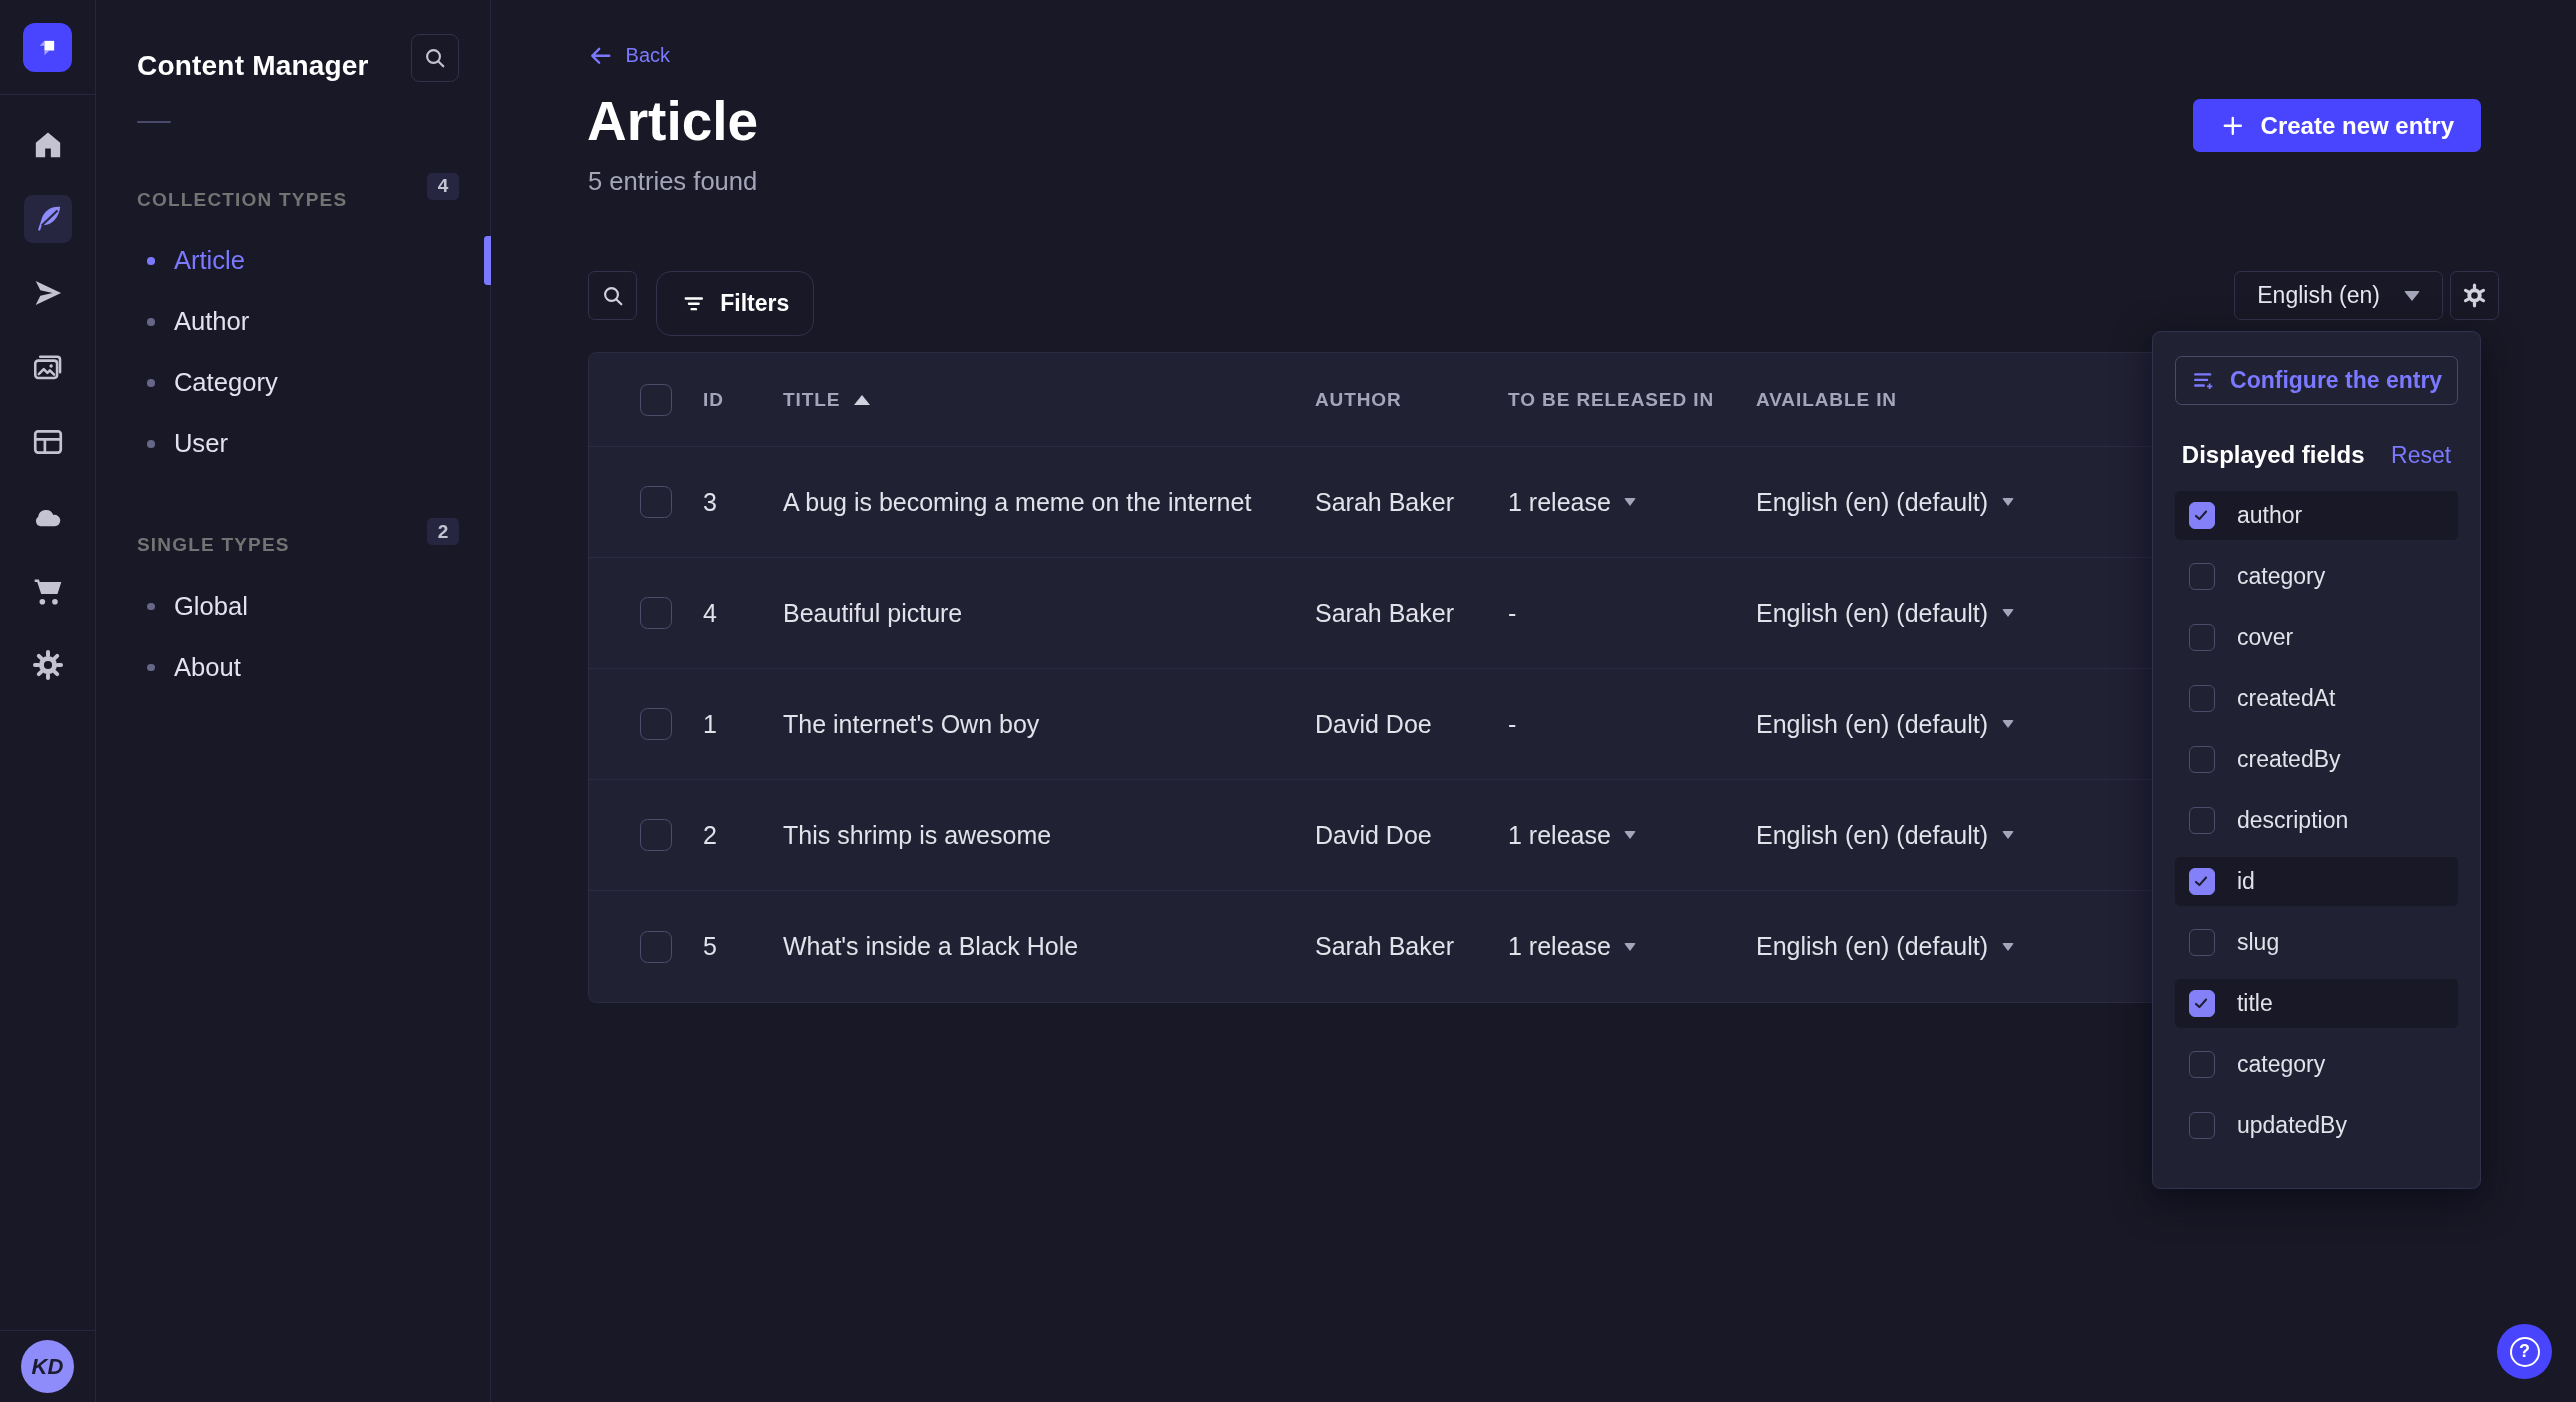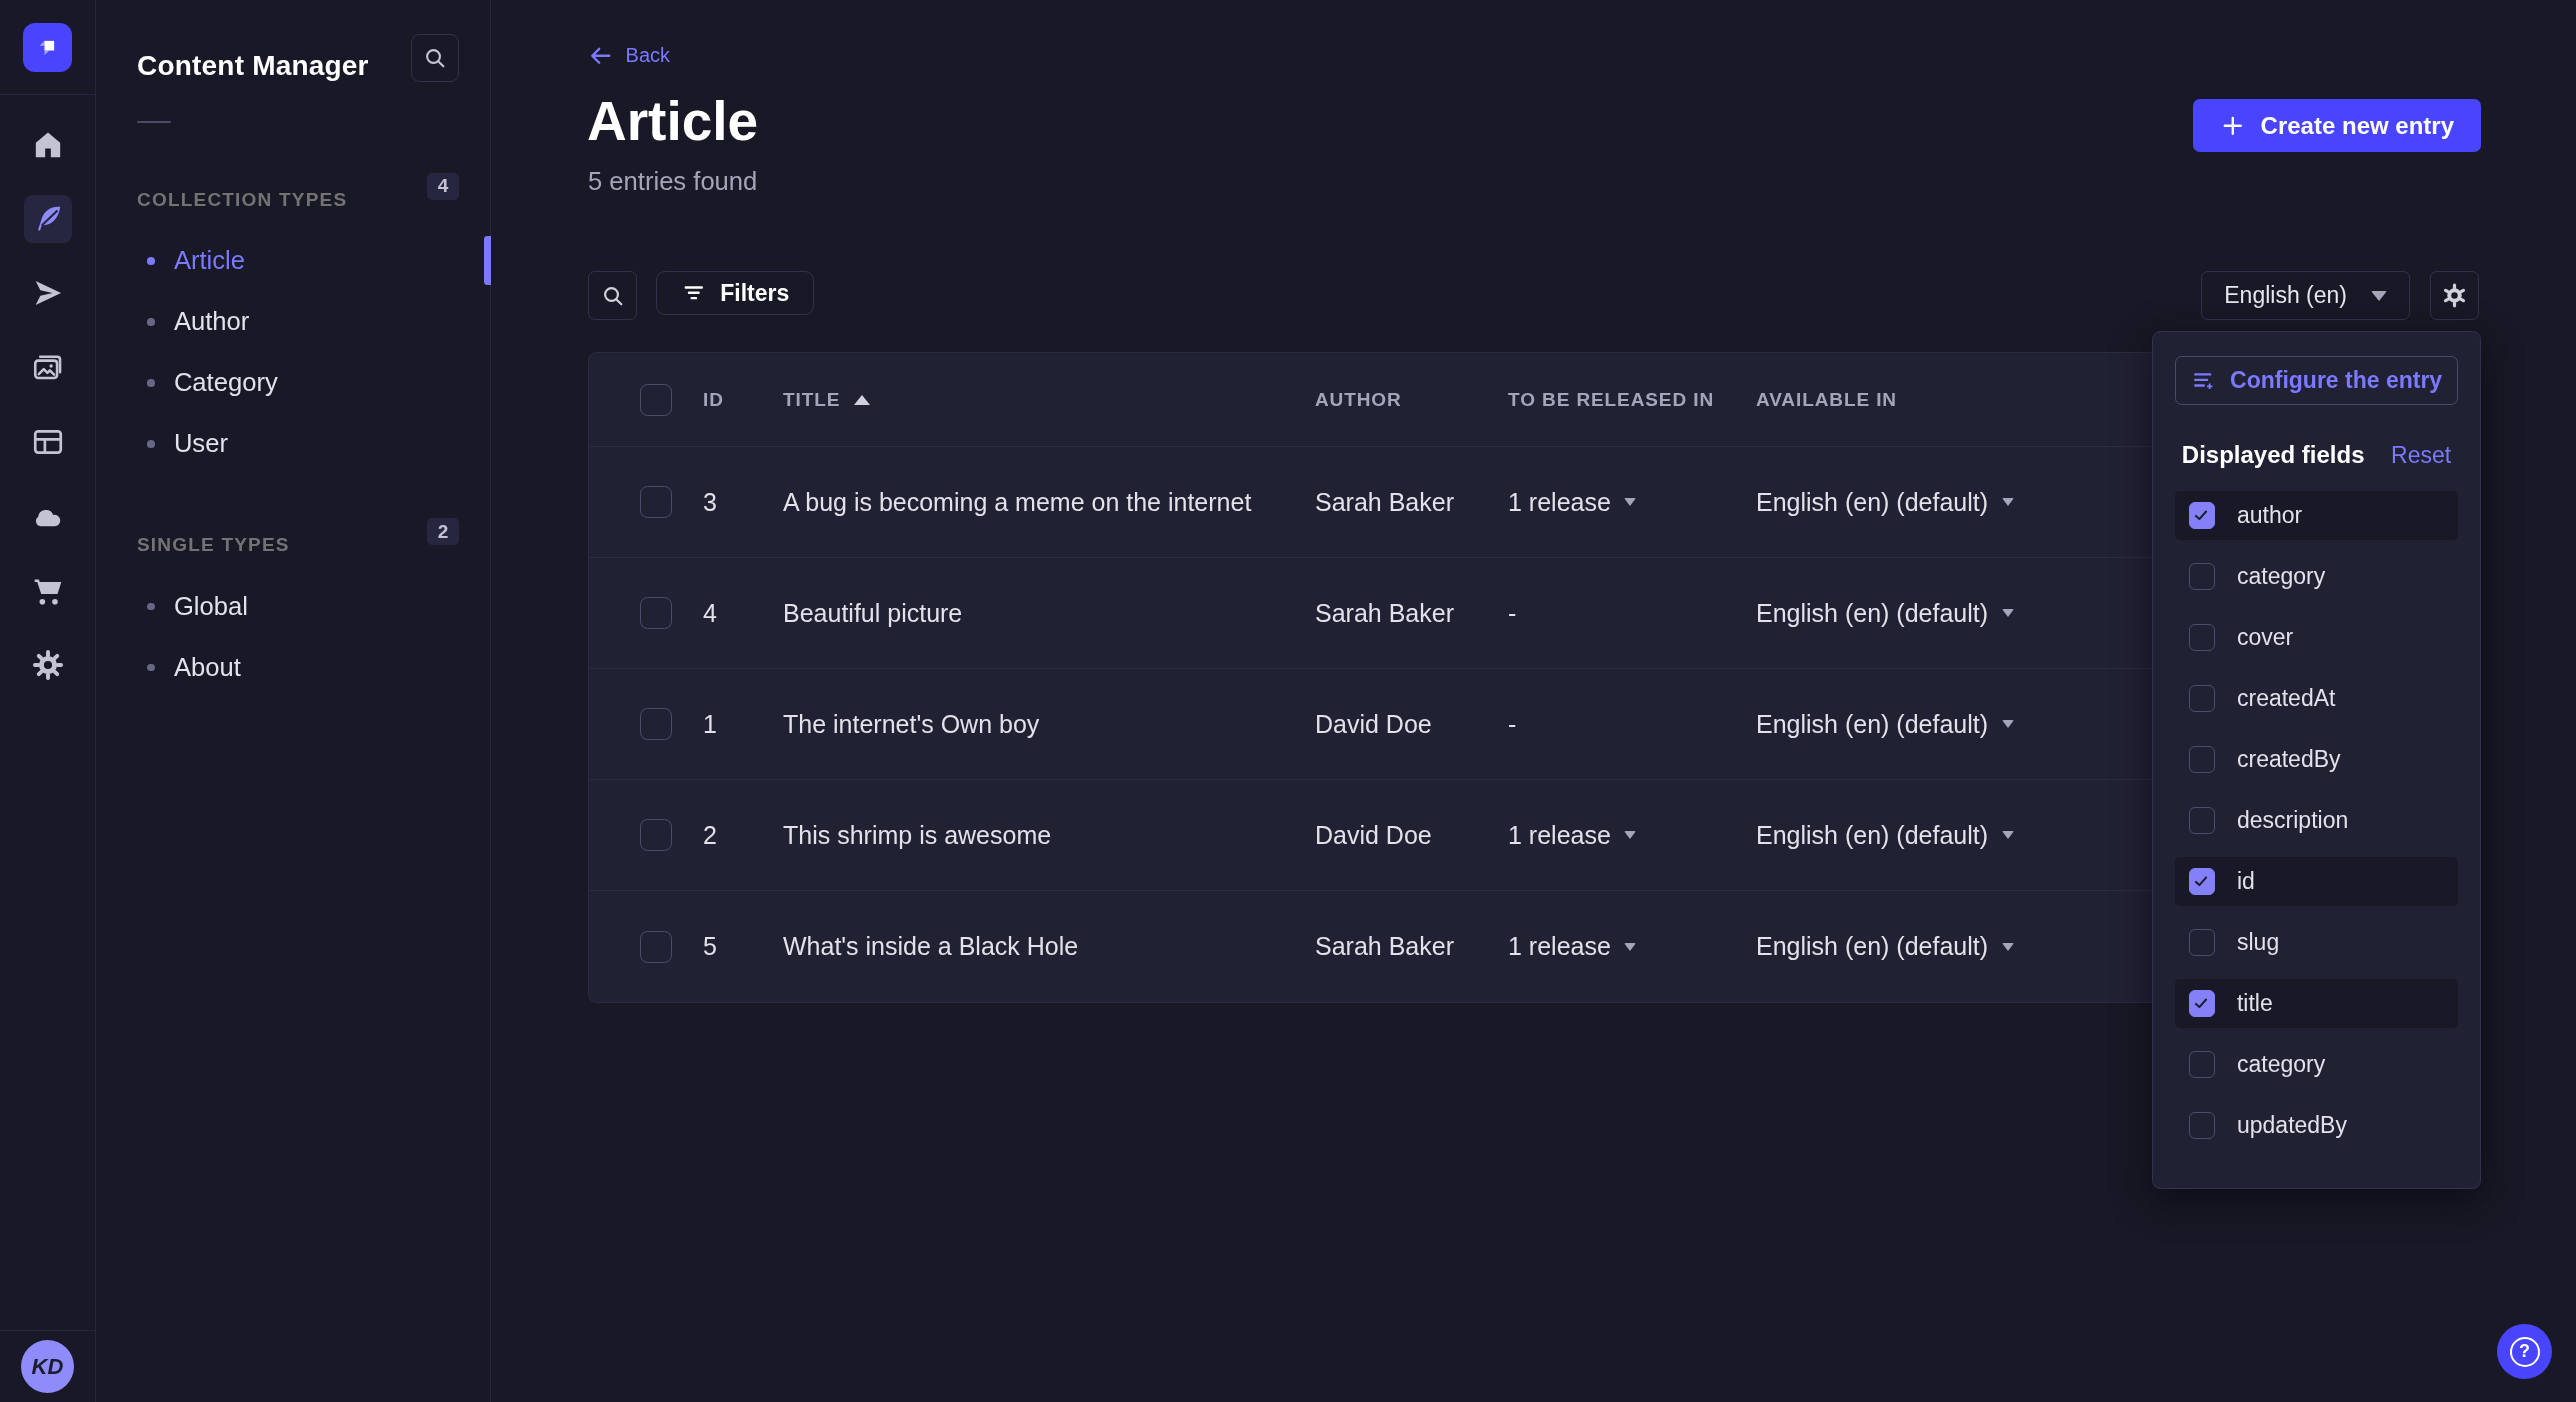--- a/index.html
+++ b/index.html
@@ -50,23 +50,23 @@
               color:#7b79ff; font-size:20px; }
   .page-title { position:absolute; left:95px; top:89px; font-size:55px; font-weight:700; color:#ffffff; }
   .subtitle { position:absolute; left:96px; top:167px; font-size:25.6px; color:#a5a5ba; }
   .create-btn { position:absolute; right:95px; top:99px; height:53px; padding:0 27px; background:#4945ff;
                 border:none; border-radius:6.8px; color:#ffffff; font-size:24px; font-weight:600;
                 display:flex; align-items:center; gap:15.3px; }
 
   .toolbar-left { position:absolute; left:96px; top:271px; display:flex; gap:19px; }
   .icon-btn { width:49px; height:49px; border:0.9px solid #32324d; border-radius:6.8px; background:transparent;
               color:#d2d2df; display:flex; align-items:center; justify-content:center; }
-  .filters-btn { height:44px; padding:0 24px; border:0.9px solid #32324d; border-radius:9px; background:transparent;
+  .filters-btn { height:65px; padding:0 24px; border:0.9px solid #32324d; border-radius:15px; background:transparent;
                  color:#ffffff; font-size:23px; font-weight:600; display:flex; align-items:center; gap:13.6px; }
-  .toolbar-right { position:absolute; right:97px; top:271px; display:flex; gap:20px; align-items:flex-end; }
+  .toolbar-right { position:absolute; right:77px; top:271px; display:flex; gap:7px; align-items:flex-end; }
   .locale-btn { height:49px; padding:0 22px; border:0.9px solid #32324d; border-radius:6.8px; background:transparent;
                 color:#e6e6f0; font-size:23px; display:flex; align-items:center; gap:24px; }
 
   .chev-down { width:0; height:0; border-left:8.5px solid transparent; border-right:8.5px solid transparent;
                border-top:10.2px solid #a5a5ba; border-radius:1.7px; }
   .chev-down.sm { border-left-width:6.8px; border-right-width:6.8px; border-top-width:8.5px; }
   .tri-up { width:0; height:0; border-left:8.5px solid transparent; border-right:8.5px solid transparent;
             border-bottom:10.2px solid #d2d2df; }
 
   

